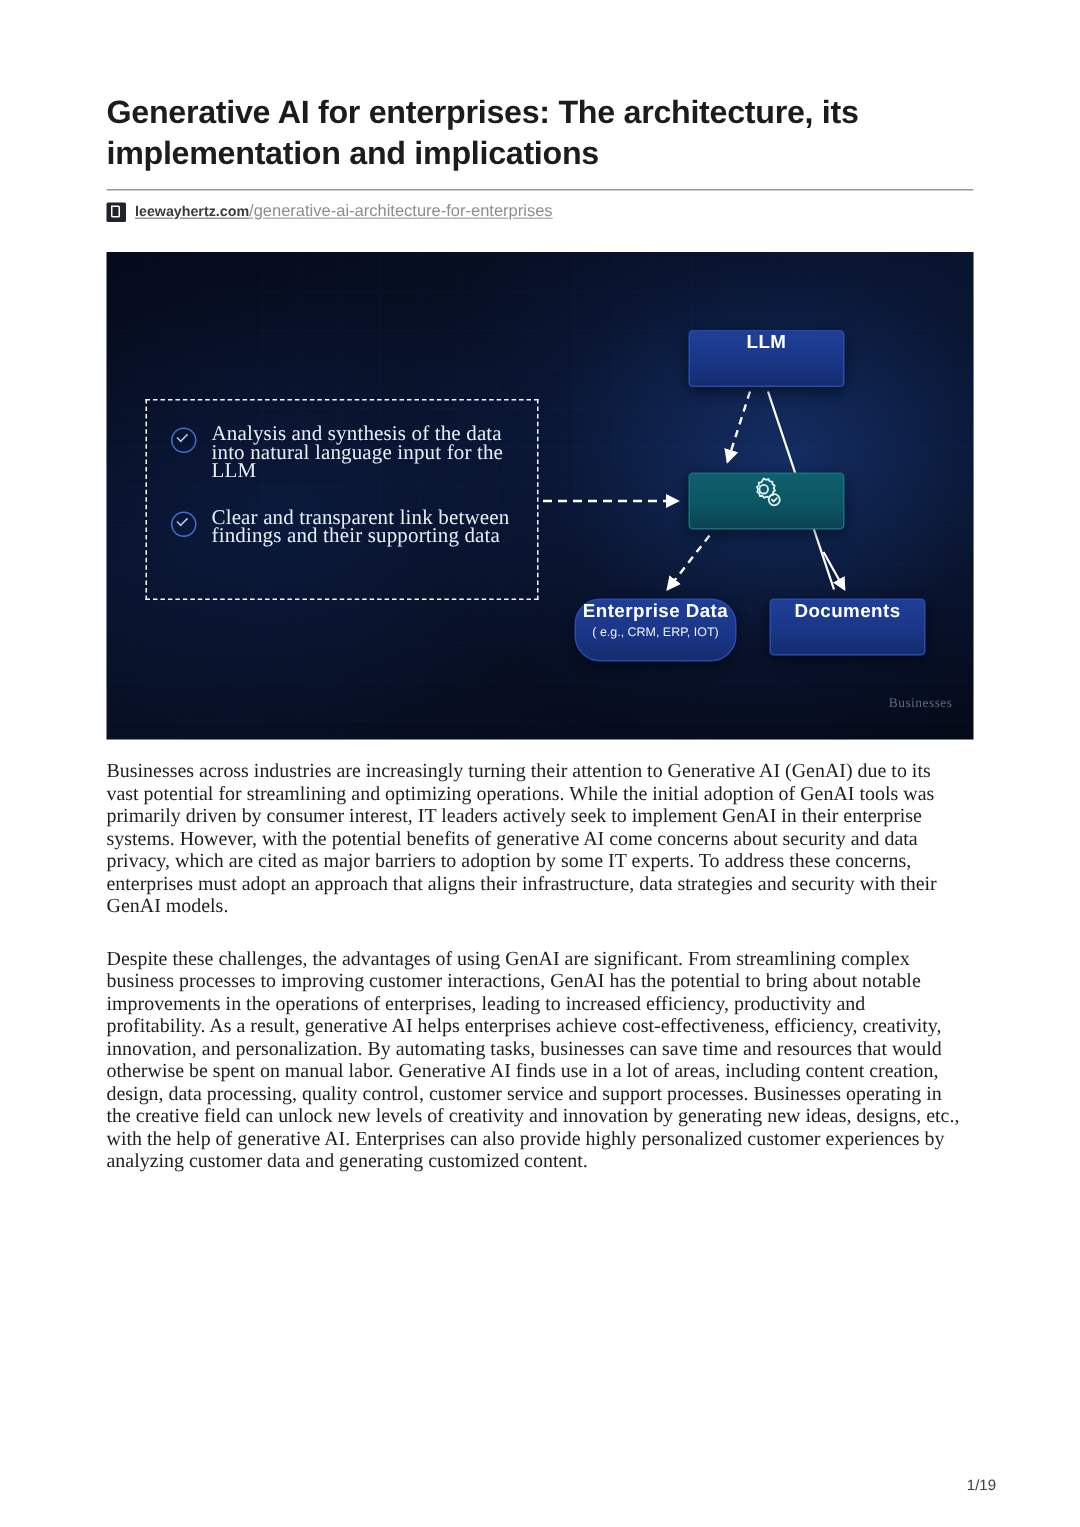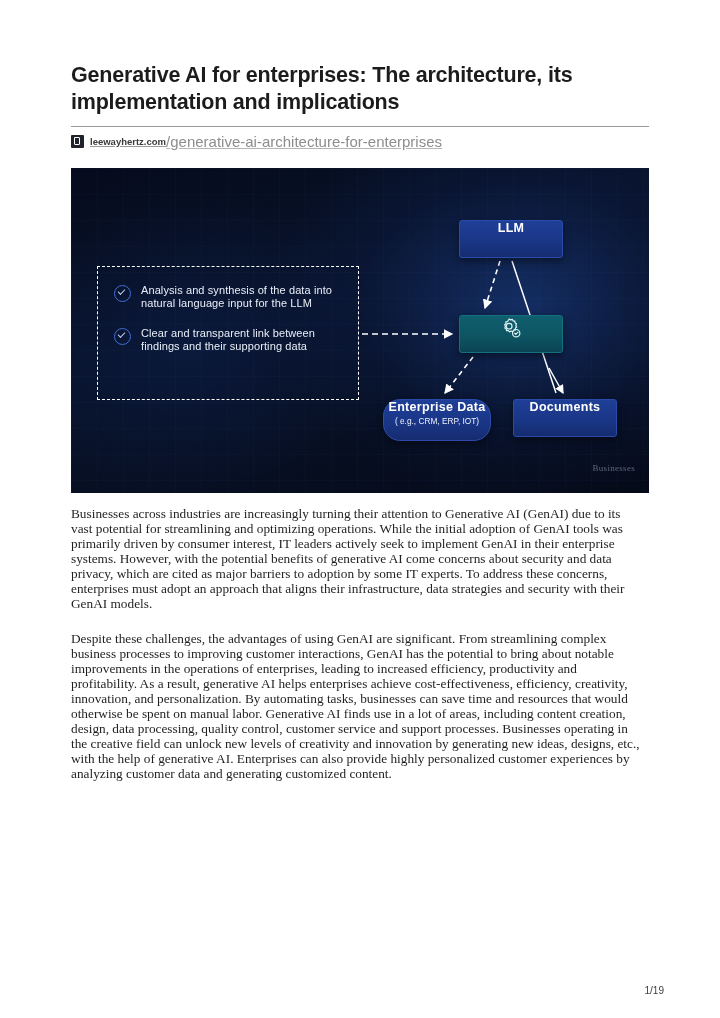--- a/index.html
+++ b/index.html
@@ -75,21 +75,21 @@
   .src-domain {
     font-family: "Liberation Sans", sans-serif;
     font-size: 9.5px;
     font-weight: bold;
     color: #3a3a3a;
     text-decoration: underline;
     text-decoration-color: #9a9a9a;
   }
   .src-path {
     font-family: "Liberation Sans", sans-serif;
-    font-size: 15px;
+    font-size: 11px;
     font-weight: normal;
     color: #8d8d8d;
     text-decoration: underline;
     text-decoration-color: #b5b5b5;
   }
 
   
   .figure {
     position: absolute;
     left: 71px;
@@ -149,22 +149,22 @@
     position: absolute;
     left: 3.4px;
     top: 3.2px;
     width: 6px;
     height: 3px;
     border-left: 1.4px solid #b9ccf2;
     border-bottom: 1.4px solid #b9ccf2;
     transform: rotate(-45deg);
   }
   .bullet-text {
-    font-family: Liberation Sans, sans-serif;
-    font-size: 11px;
+    font-family: Liberation Serif, serif;
+    font-size: 14px;
     line-height: 12.6px;
     color: #e8eef9;
     letter-spacing: 0.1px;
   }
 
   
   .node {
     position: absolute;
     box-sizing: border-box;
     border-radius: 3px;

